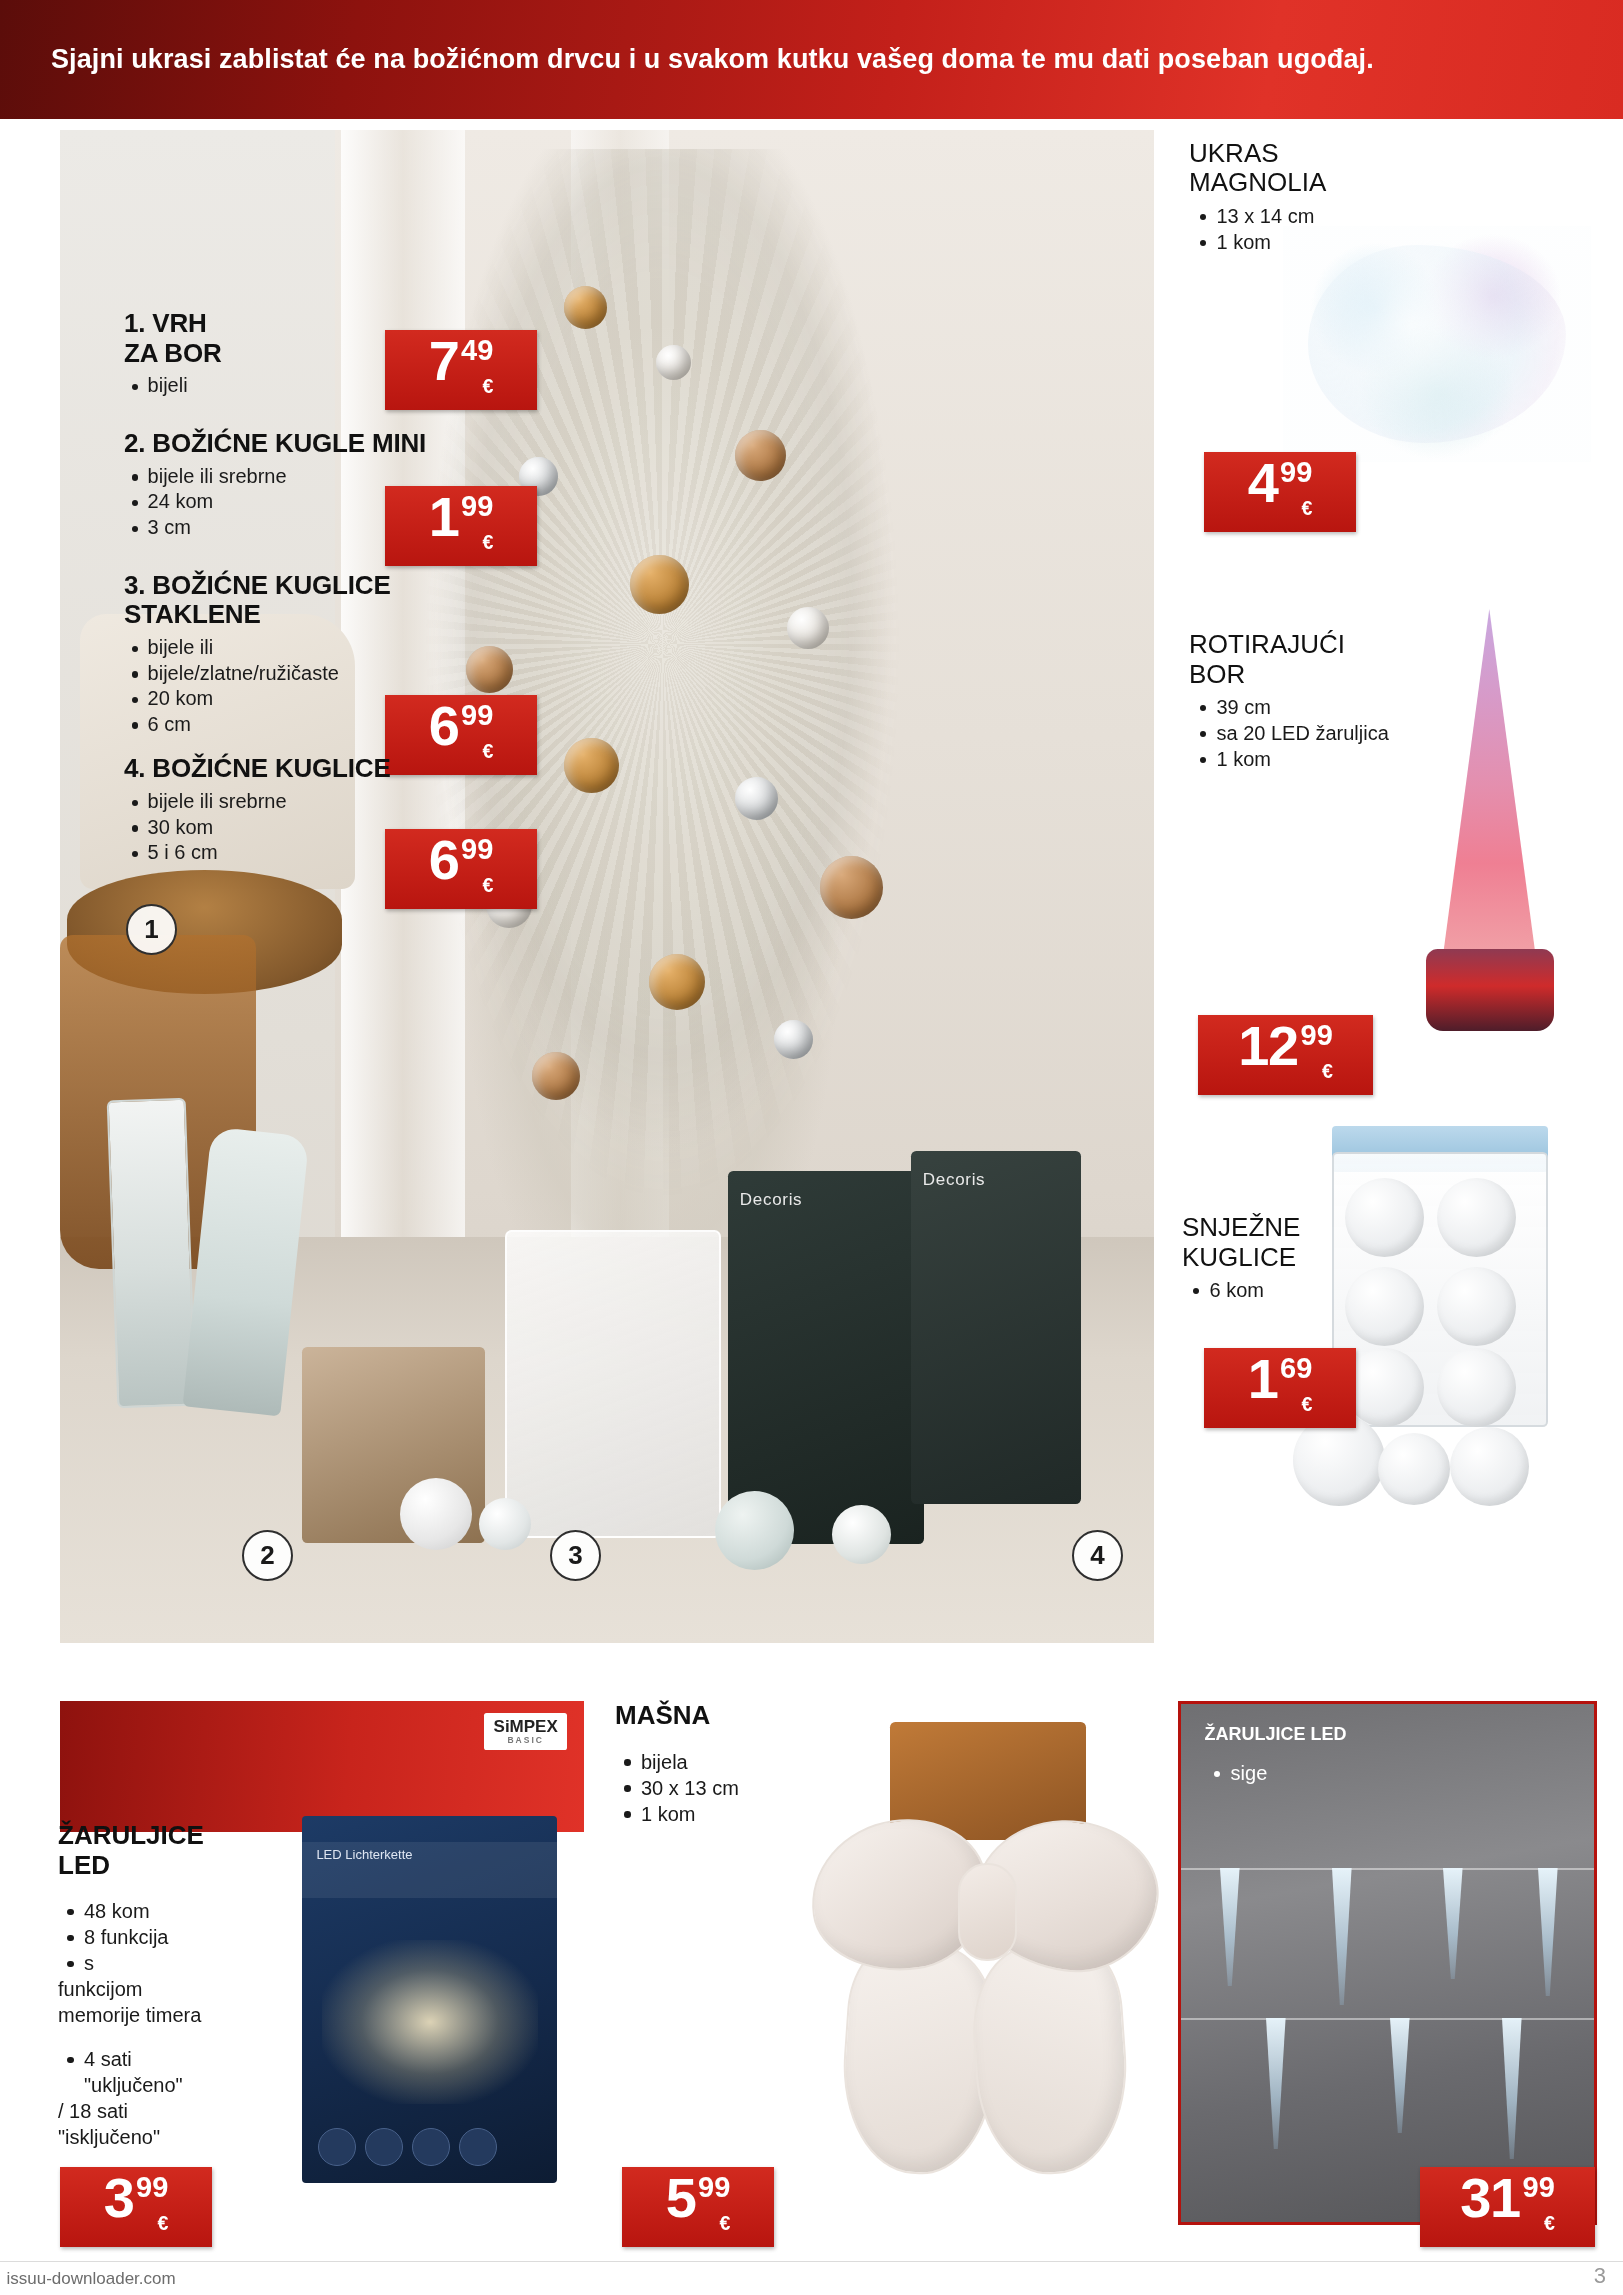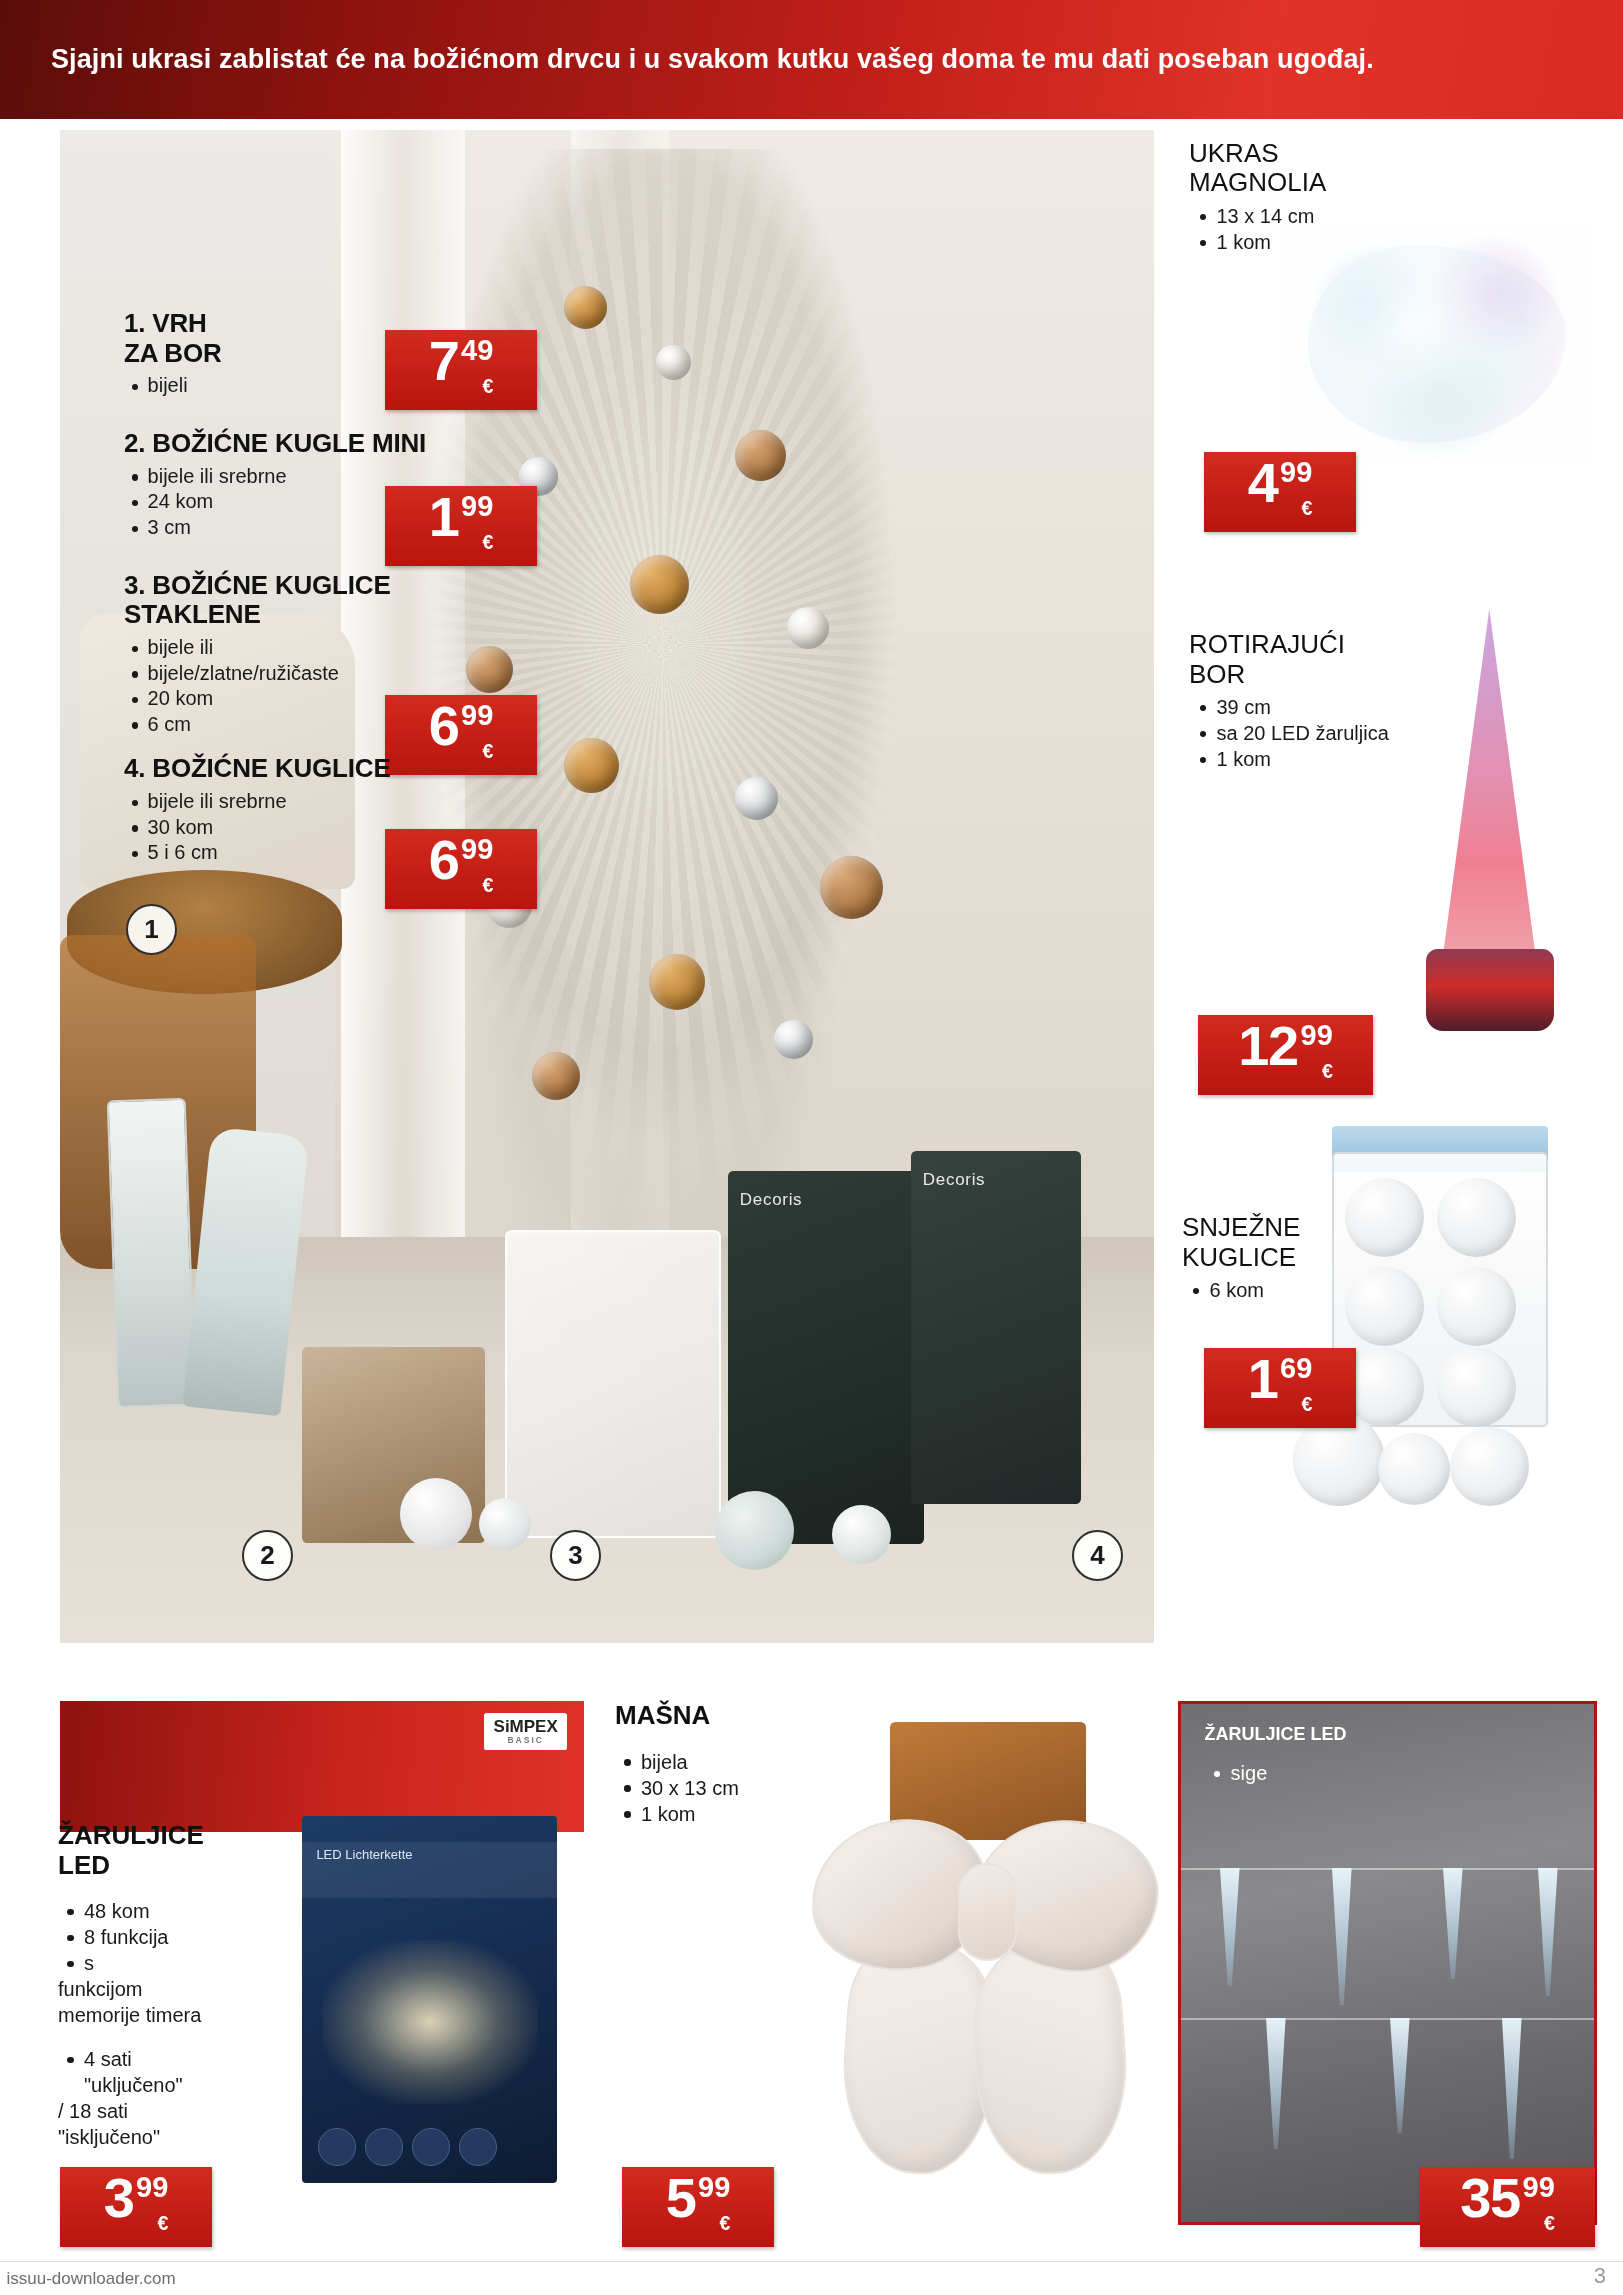--- a/index.html
+++ b/index.html
@@ -771,21 +771,21 @@
       <div class="icicle" style="left:209px; top:314px; height:115px;"></div>
       <div class="icicle" style="left:321px; top:314px; height:141px;"></div>
       <div class="icicle-title">ŽARULJICE LED</div>
       <ul class="icicle-list">
         <li>sige</li>
       </ul>
     </div>
 
     <div class="price-tag" style="left:1420px; top:497px; width:175px; height:80px;">
       <div class="price-inner">
-        <span class="price-whole">35</span>
+        <span class="price-whole">31</span>
         <span class="price-right">
           <span class="price-cents">99</span>
           <span class="price-eur">€</span>
         </span>
       </div>
     </div>
   </div>
 
   <div class="footer">
     <div class="footer-src">issuu-downloader.com</div>

